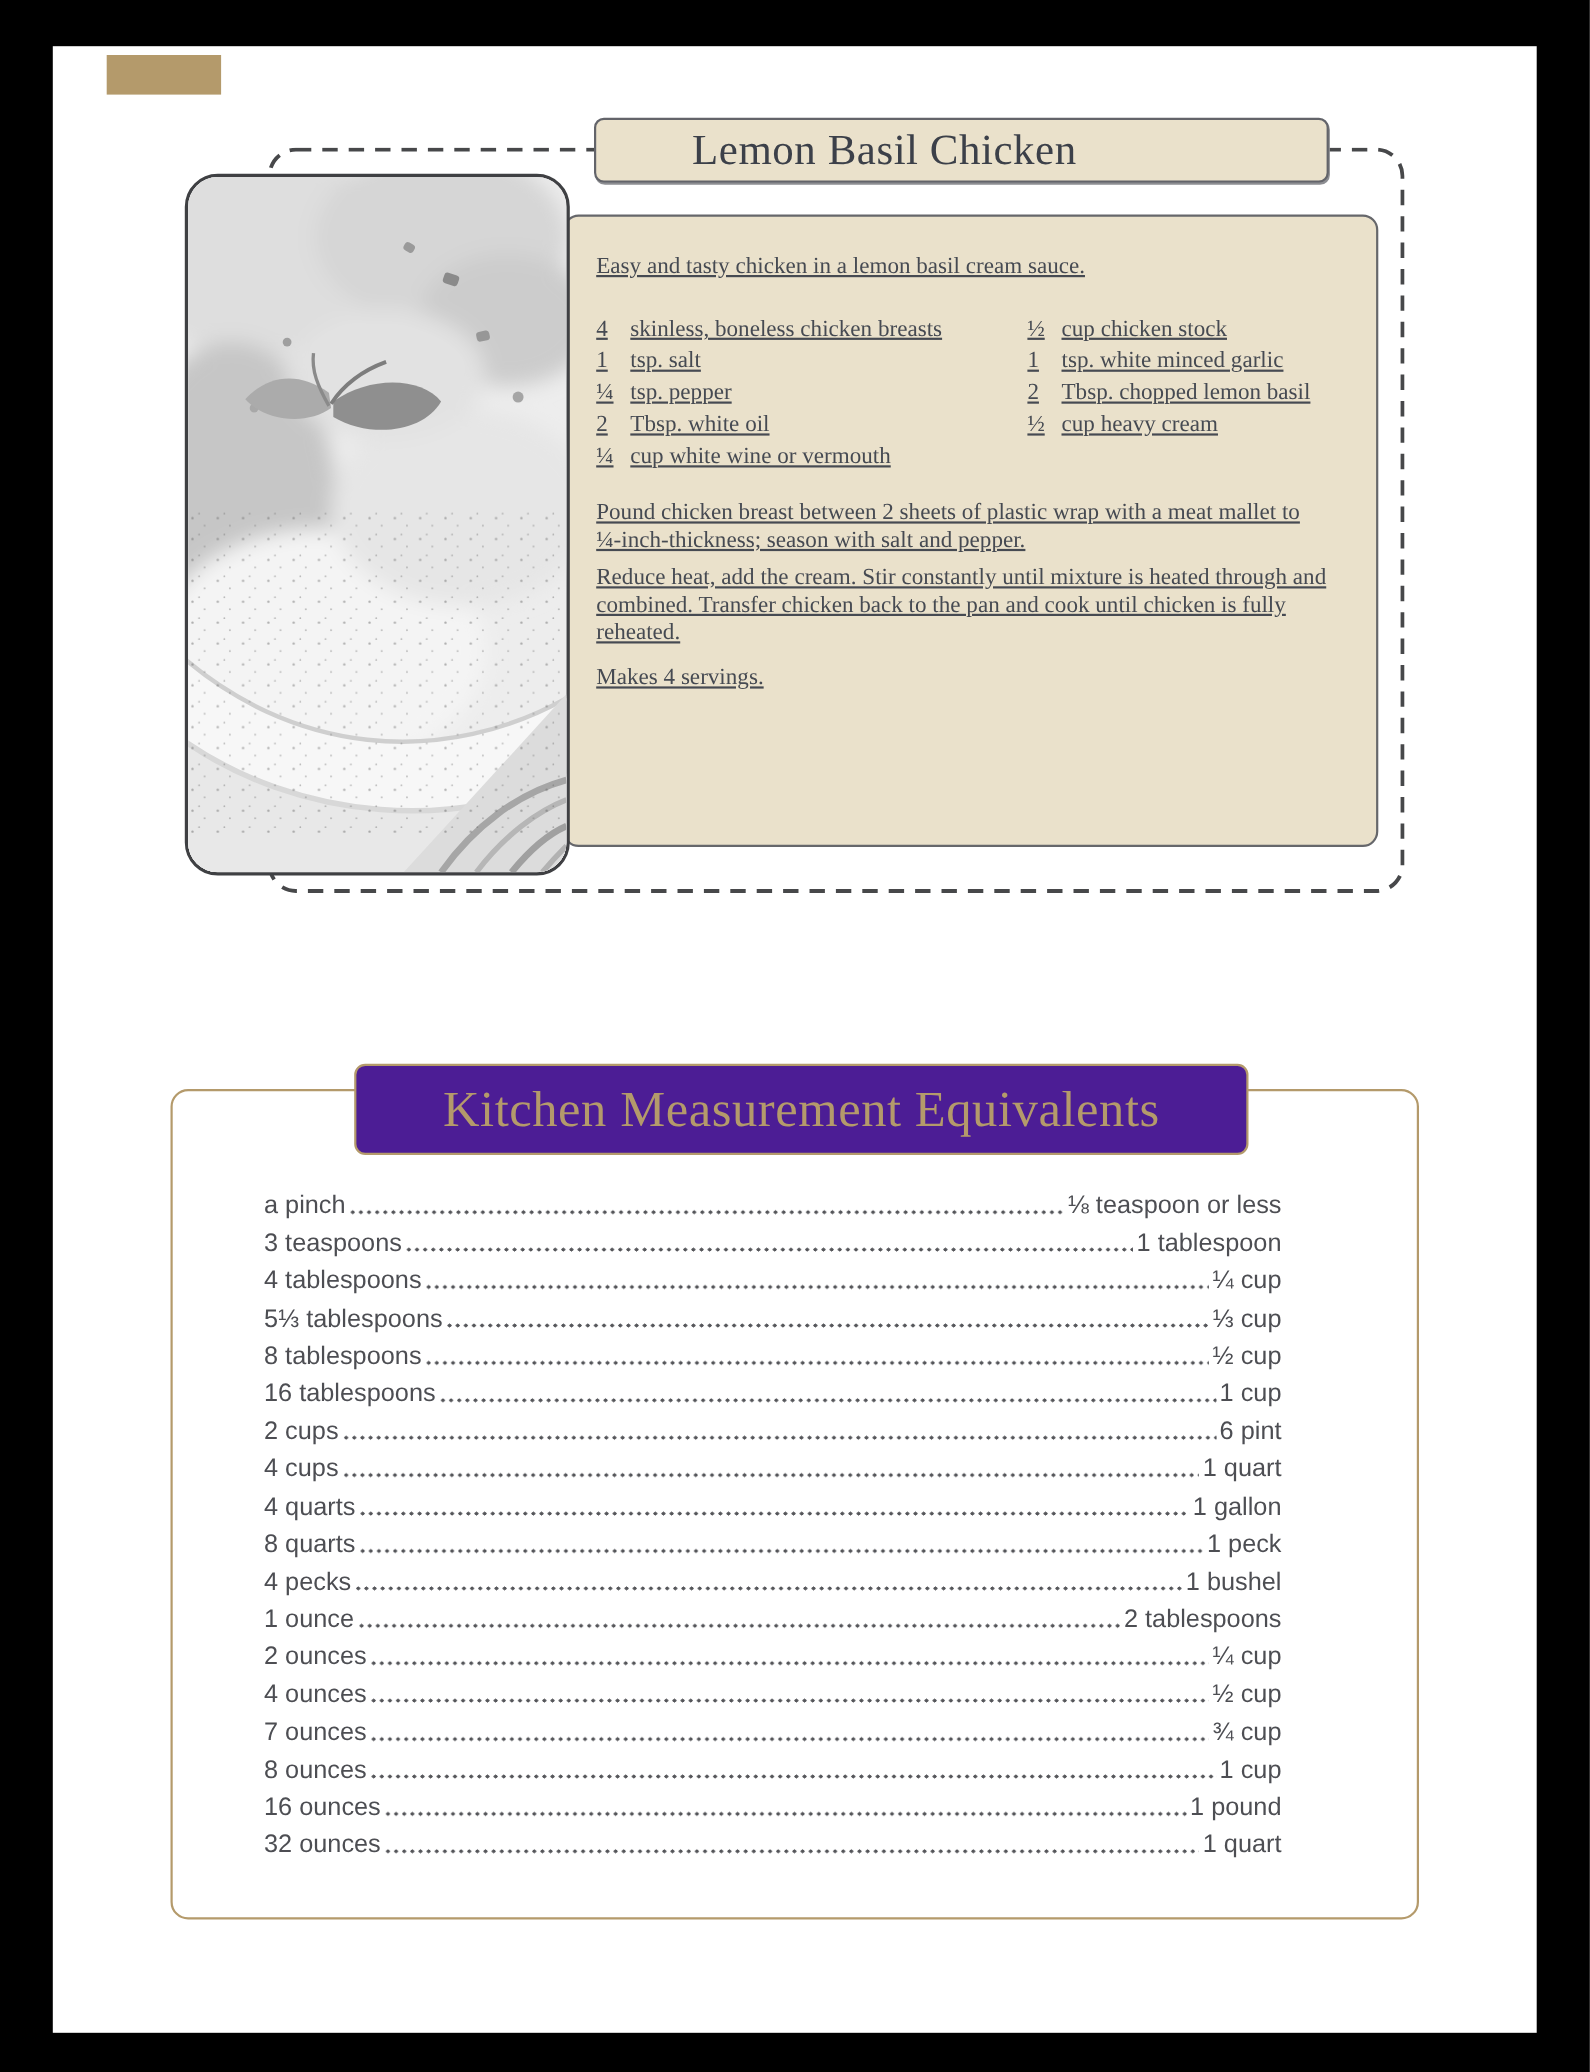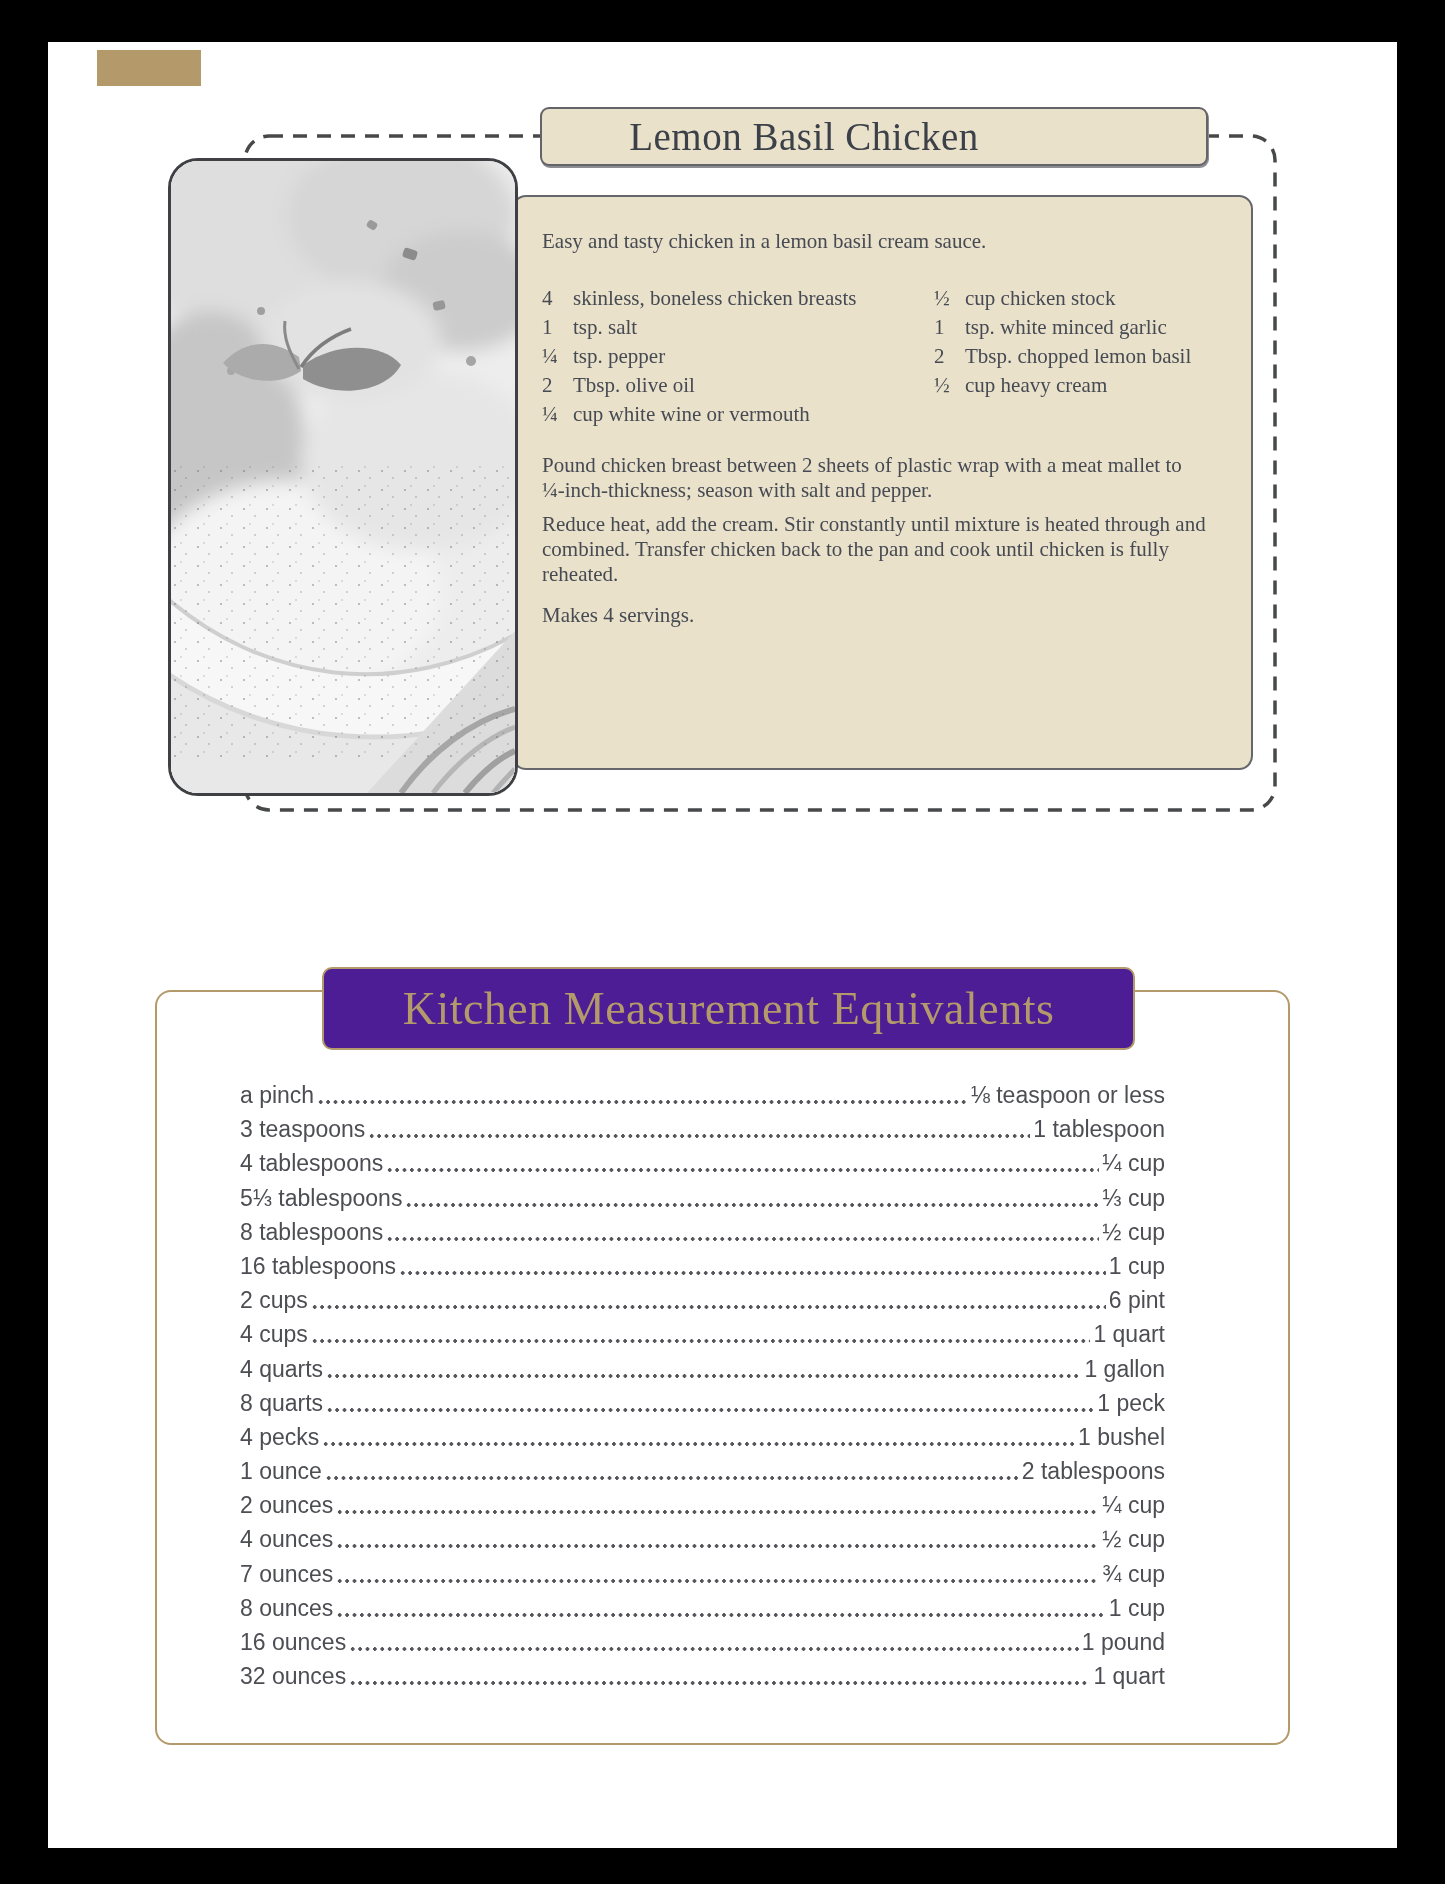--- a/index.html
+++ b/index.html
@@ -17,21 +17,21 @@
       box-shadow:1px 2px 0 #8d8e92;display:flex;align-items:center;justify-content:center;
       padding-right:140px;box-sizing:border-box;}
   .recipe-title-box h1{margin:0;font-size:39px;font-weight:normal;color:#3c4049;letter-spacing:.5px;}
 
   .photo{position:absolute;left:120px;top:116px;width:344px;height:632px;z-index:4;
       border:3px solid #3f4043;border-radius:30px;overflow:hidden;background:#ededed;}
   .photo svg{display:block;width:100%;height:100%;}
 
   .details-panel{position:absolute;left:464px;top:153px;width:741px;height:575px;z-index:2;
       background:#eae1cb;border:2px solid #66676b;border-radius:14px;box-sizing:border-box;
-      color:#464a52;font-size:21px;}
+      color:#464a52;font-size:21px;text-decoration:underline;}
   .desc{margin:32px 40px 0 28px;}
   .ing-cols{display:flex;margin:30px 0 0 28px;}
   .ing-left{width:392px;}
   .ing-right{flex:1;}
   .ing-row{display:flex;line-height:29px;}
   .ing-qty{width:26px;flex:none;}
   .ing-item{margin-left:5px;}
   .steps{margin:24px 44px 0 28px;}
   .steps p{margin:0 0 9px 0;line-height:25px;}
   .servings{margin:16px 44px 0 28px;line-height:25px;}
@@ -136,21 +136,21 @@
               <span class="ing-item">tsp. salt</span>
             </div>
 
             <div class="ing-row">
               <span class="ing-qty">¼</span>
               <span class="ing-item">tsp. pepper</span>
             </div>
 
             <div class="ing-row">
               <span class="ing-qty">2</span>
-              <span class="ing-item">Tbsp. olive oil</span>
+              <span class="ing-item">Tbsp. white oil</span>
             </div>
 
             <div class="ing-row">
               <span class="ing-qty">¼</span>
               <span class="ing-item">cup white wine or vermouth</span>
             </div>
           </div>
         <div class="ing-right">
 
             <div class="ing-row">

